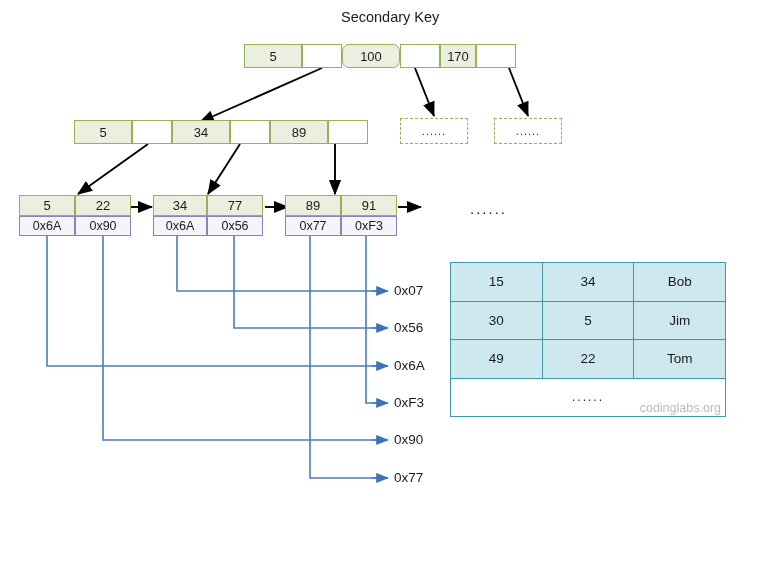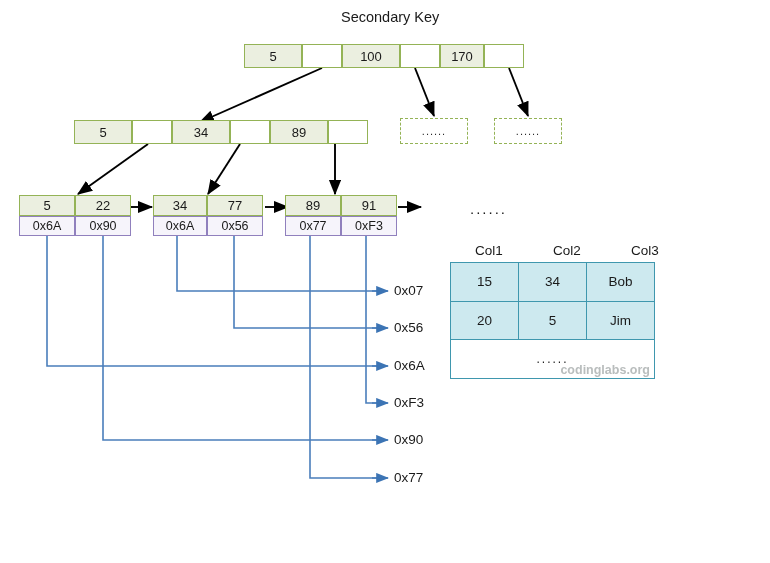--- a/index.html
+++ b/index.html
@@ -66,21 +66,21 @@
   #tablewrap{position:absolute;left:450px;top:262px;}
   .colhdrs{
     position:absolute;left:450px;top:243px;width:234px;
     display:flex;
   }
   .colhdr{
     flex:1;text-align:center;font-size:13.5px;color:#1a1a1a;
   }
   table.data{
     border-collapse:collapse;
-    table-layout:fixed;width:205px;
+    table-layout:fixed;width:276px;
   }
   table.data td{
     border:1.4px solid #3f97ae;
     background:#cde9ef;
     height:37.5px;
     text-align:center;
     font-size:13.5px;
     color:#1a1a1a;
     padding:0;
   }
@@ -89,21 +89,20 @@
     letter-spacing:2px;
     font-size:12px;
     position:relative;
   }
   .wm{
     position:absolute;
     right:4px;bottom:1px;
     font-size:12.5px;
     color:#b9bdbd;
     letter-spacing:0;
-    font-weight:bold;
   }
 </style>
 </head>
 <body>
 
 <div id="stage">
 
   <svg id="wires" viewBox="0 0 770 563" width="770" height="563">
     <defs>
       <marker id="bk" markerWidth="9" markerHeight="9" refX="7.4" refY="3.2" orient="auto" markerUnits="strokeWidth">
@@ -167,23 +166,23 @@
       <line x1="372" y1="440" x2="388" y2="440" marker-end="url(#bl)"></line>
       <line x1="372" y1="478" x2="388" y2="478" marker-end="url(#bl)"></line>
     </g>
   </svg>
 
   <div class="title" style="left:341px;top:9px;">Secondary Key</div>
 
   <div class="node" id="root" style="left:244px;top:44px;">
     <div class="cell" style="width:58px;height:24px;">5</div>
     <div class="cell empty" style="width:40px;height:24px;"></div>
-    <div class="cell" style="width:58px;height:24px;">100</div>
-    <div class="cell empty" style="width:40px;height:24px;"></div>
-    <div class="cell" style="width:44px;height:24px;text-align:center;">170</div>
+    <div class="cell" style="width:58px;height:24px;border-radius:7px;">100</div>
+    <div class="cell empty" style="width:40px;height:24px;"></div>
+    <div class="cell" style="width:36px;height:24px;text-align:center;">170</div>
     <div class="cell empty" style="width:40px;height:24px;"></div>
   </div>
 
   <div class="node" id="internal" style="left:74px;top:120px;">
     <div class="cell" style="width:58px;height:24px;">5</div>
     <div class="cell empty" style="width:40px;height:24px;"></div>
     <div class="cell" style="width:58px;height:24px;">34</div>
     <div class="cell empty" style="width:40px;height:24px;"></div>
     <div class="cell" style="width:58px;height:24px;">89</div>
     <div class="cell empty" style="width:40px;height:24px;"></div>
@@ -227,38 +226,38 @@
 
   <div class="addr" style="left:394px;top:283px;">0x07</div>
   <div class="addr" style="left:394px;top:320px;">0x56</div>
   <div class="addr" style="left:394px;top:358px;">0x6A</div>
   <div class="addr" style="left:394px;top:395px;">0xF3</div>
   <div class="addr" style="left:394px;top:432px;">0x90</div>
   <div class="addr" style="left:394px;top:470px;">0x77</div>
 
   <div class="dots-free" style="left:470px;top:200px;">......</div>
 
-  <div class="colhdrs">
-    <div class="colhdr">Col1</div>
-    <div class="colhdr">Col2</div>
-    <div class="colhdr">Col3</div>
-  </div>
 
   <div id="tablewrap">
     <table class="data">
       <tbody>
         <tr>
           <td>15</td>
           <td>34</td>
           <td>Bob</td>
         </tr>
         <tr>
-          <td>20</td>
+          <td>30</td>
           <td>5</td>
           <td>Jim</td>
+        </tr>
+        <tr>
+          <td>49</td>
+          <td>22</td>
+          <td>Tom</td>
         </tr>
         <tr>
           <td class="footer" colspan="3">
             <span>......</span>
             <span class="wm">codinglabs.org</span>
           </td>
         </tr>
       </tbody>
     </table>
   </div>

